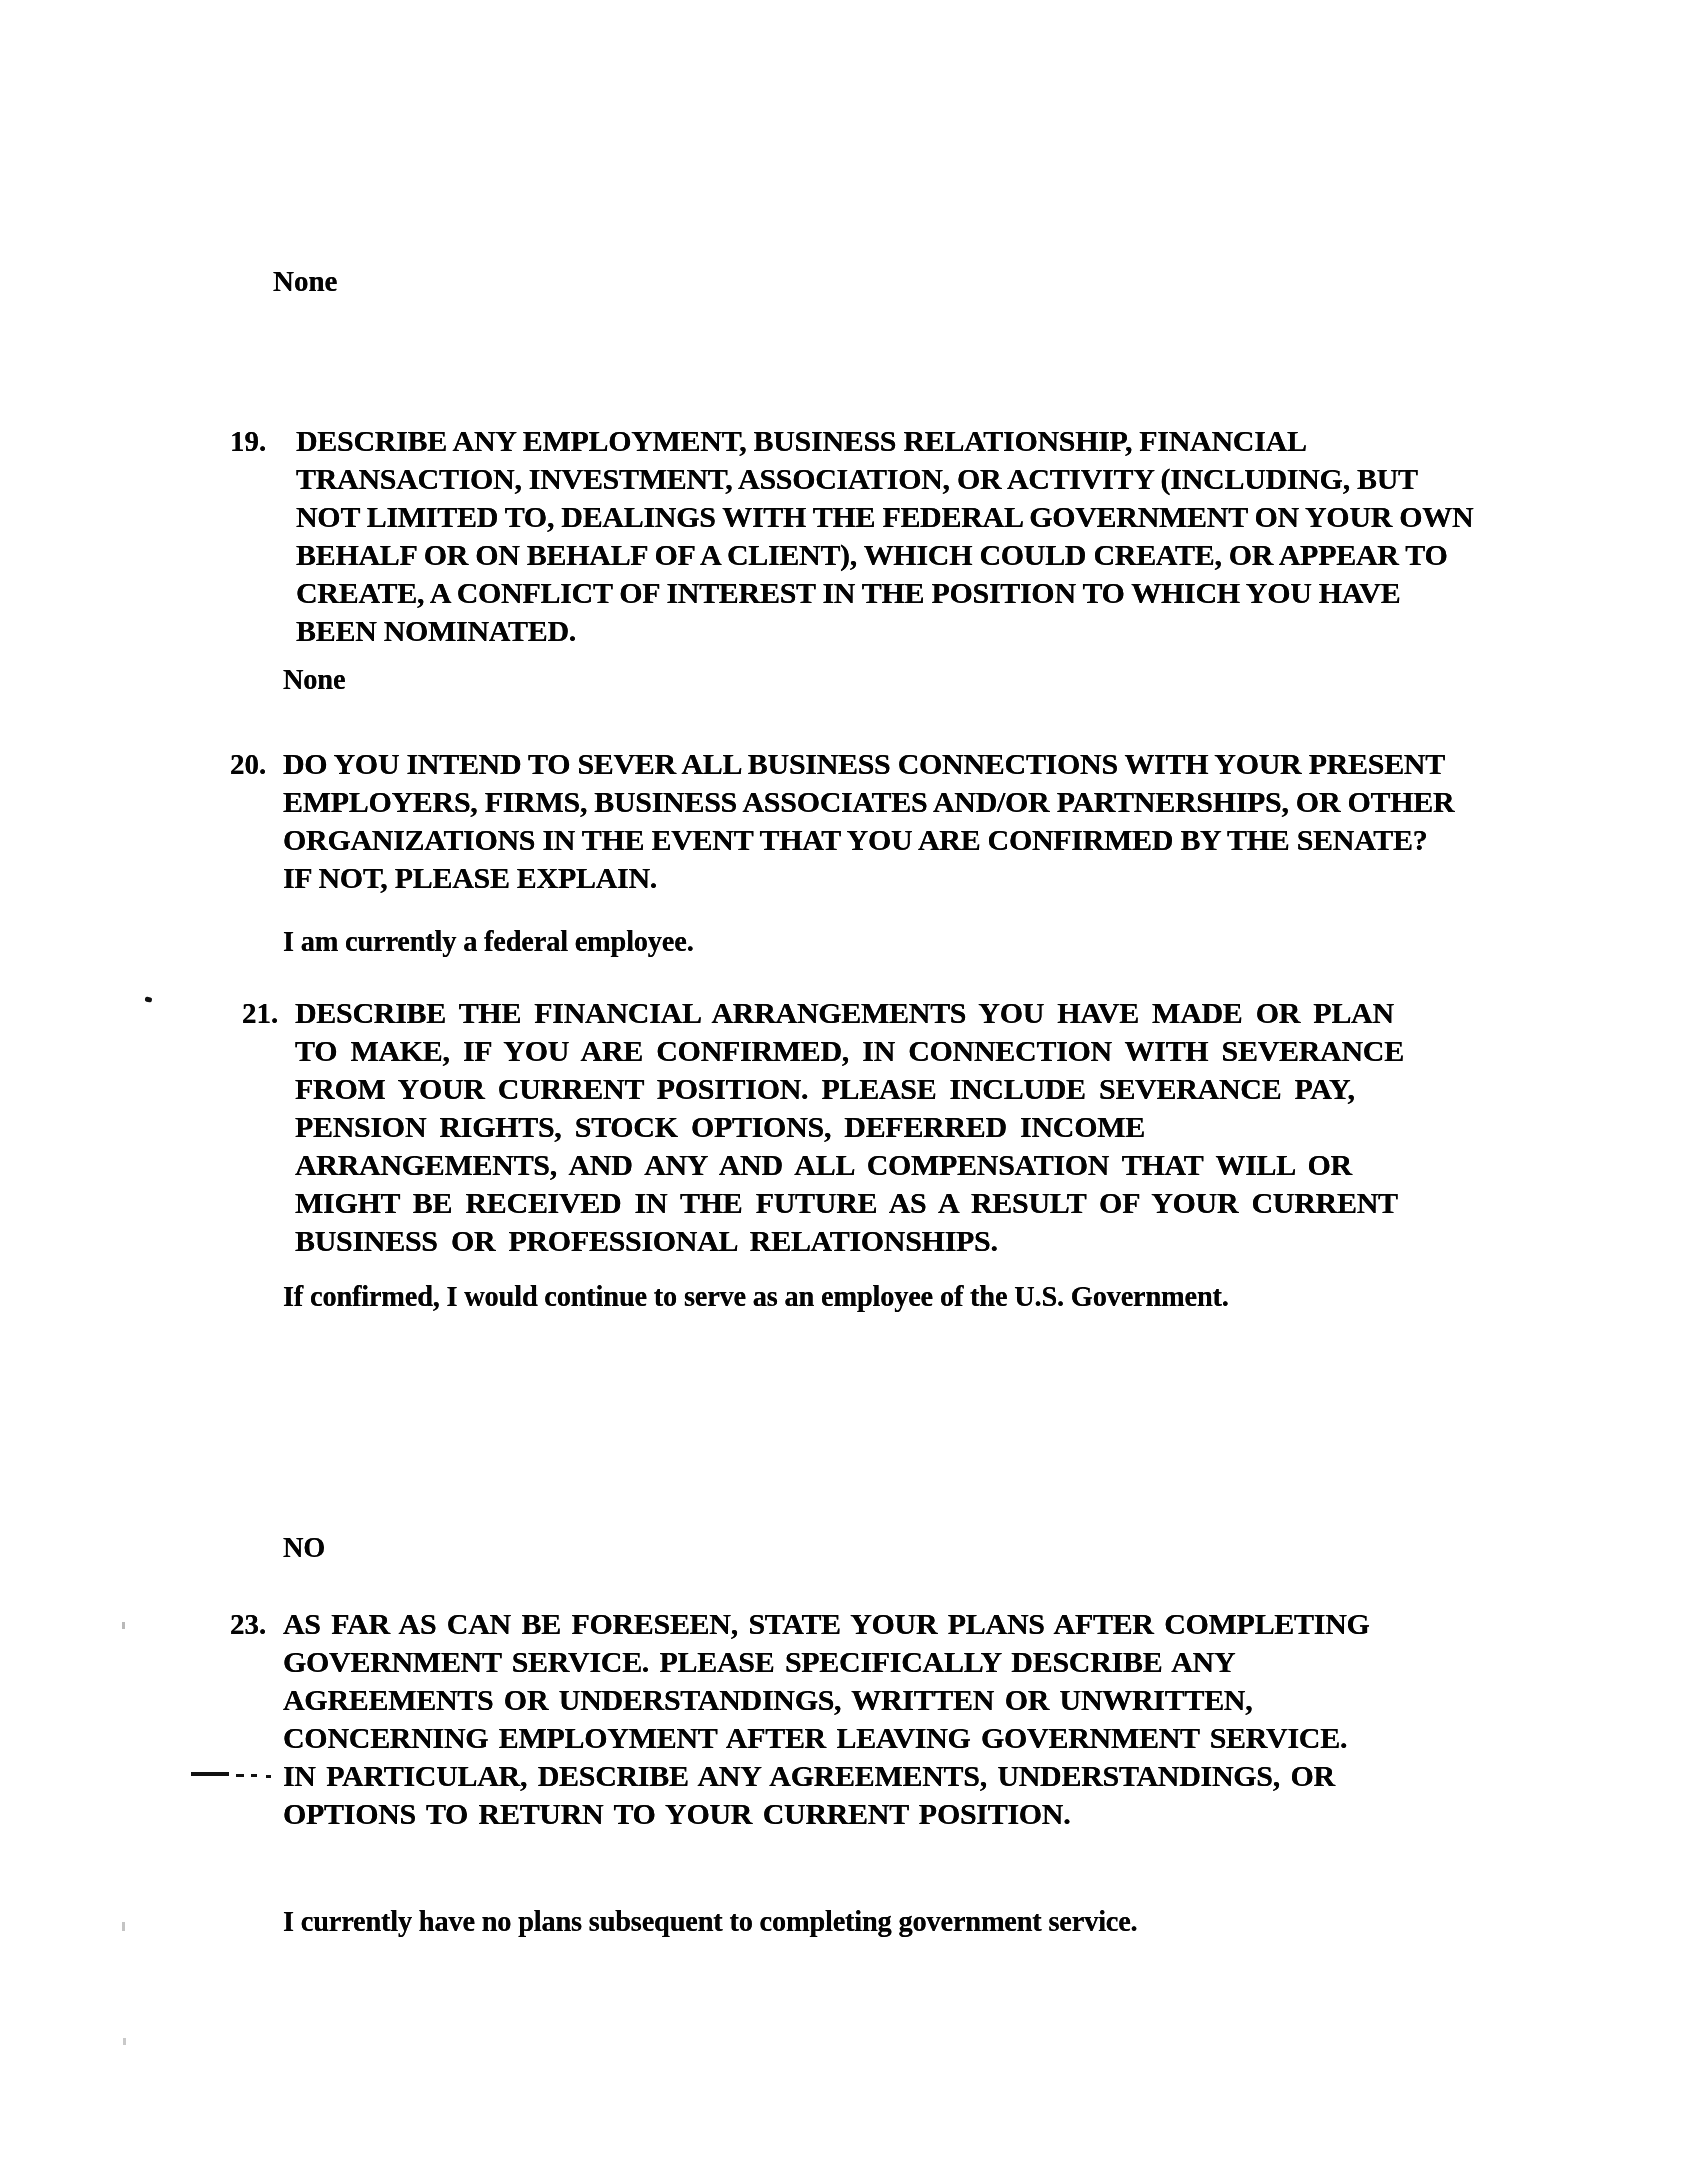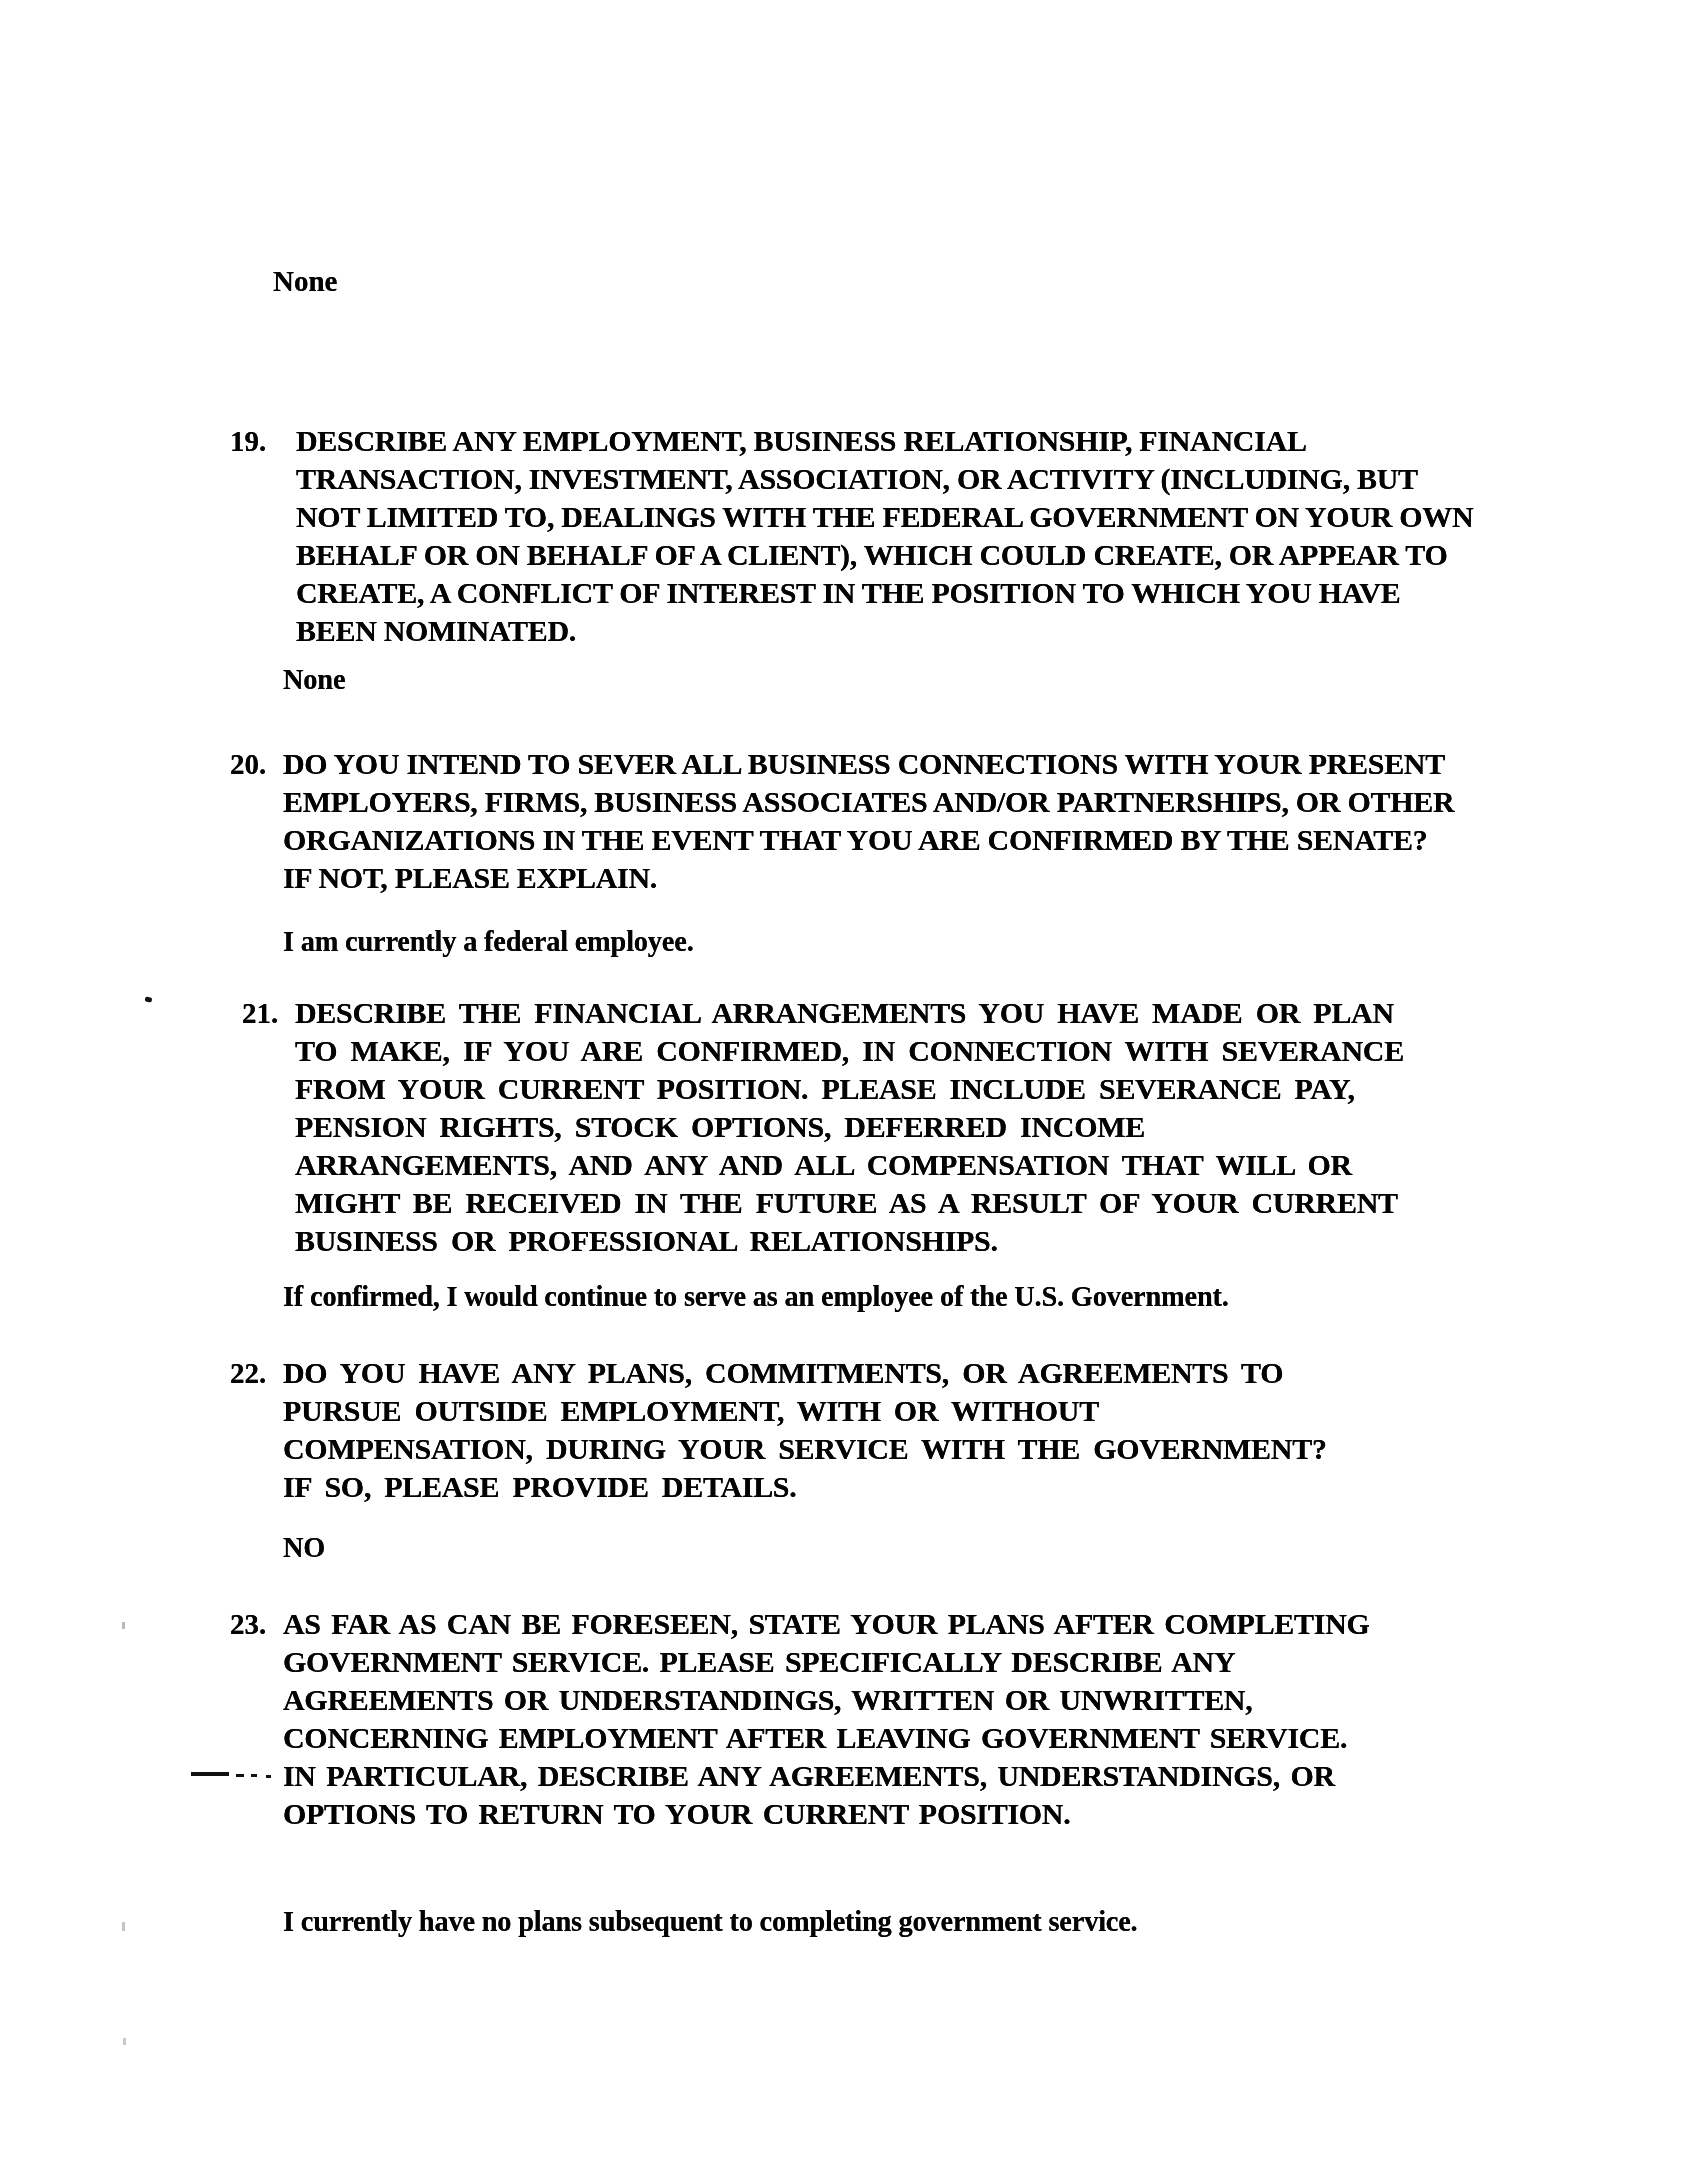--- a/index.html
+++ b/index.html
@@ -137,27 +137,20 @@
     <div class="q-text">DESCRIBE THE FINANCIAL ARRANGEMENTS YOU HAVE MADE OR PLAN
 TO MAKE, IF YOU ARE CONFIRMED, IN CONNECTION WITH SEVERANCE
 FROM YOUR CURRENT POSITION. PLEASE INCLUDE SEVERANCE PAY,
 PENSION RIGHTS, STOCK OPTIONS, DEFERRED INCOME
 ARRANGEMENTS, AND ANY AND ALL COMPENSATION THAT WILL OR
 MIGHT BE RECEIVED IN THE FUTURE AS A RESULT OF YOUR CURRENT
 BUSINESS OR PROFESSIONAL RELATIONSHIPS.</div>
   </div>
   <div class="answer" id="a21">If confirmed, I would continue to serve as an employee of the U.S. Government.</div>
 
-  <div class="question" id="q22">
-    <span class="num">22.</span>
-    <div class="q-text">DO YOU HAVE ANY PLANS, COMMITMENTS, OR AGREEMENTS TO
-PURSUE OUTSIDE EMPLOYMENT, WITH OR WITHOUT
-COMPENSATION, DURING YOUR SERVICE WITH THE GOVERNMENT?
-IF SO, PLEASE PROVIDE DETAILS.</div>
-  </div>
   <div class="answer" id="a22">NO</div>
 
   <div class="question" id="q23">
     <span class="num">23.</span>
     <div class="q-text">AS FAR AS CAN BE FORESEEN, STATE YOUR PLANS AFTER COMPLETING
 GOVERNMENT SERVICE.  PLEASE SPECIFICALLY DESCRIBE ANY
 AGREEMENTS OR UNDERSTANDINGS, WRITTEN OR UNWRITTEN,
 CONCERNING EMPLOYMENT AFTER LEAVING GOVERNMENT SERVICE.
 IN PARTICULAR, DESCRIBE ANY AGREEMENTS, UNDERSTANDINGS, OR
 OPTIONS TO RETURN TO YOUR CURRENT POSITION.</div>

